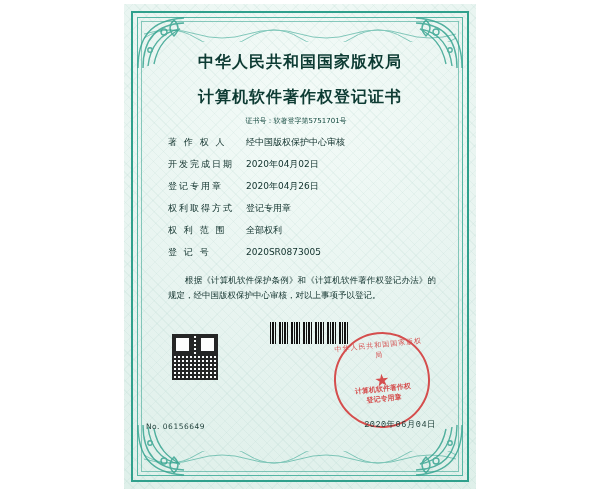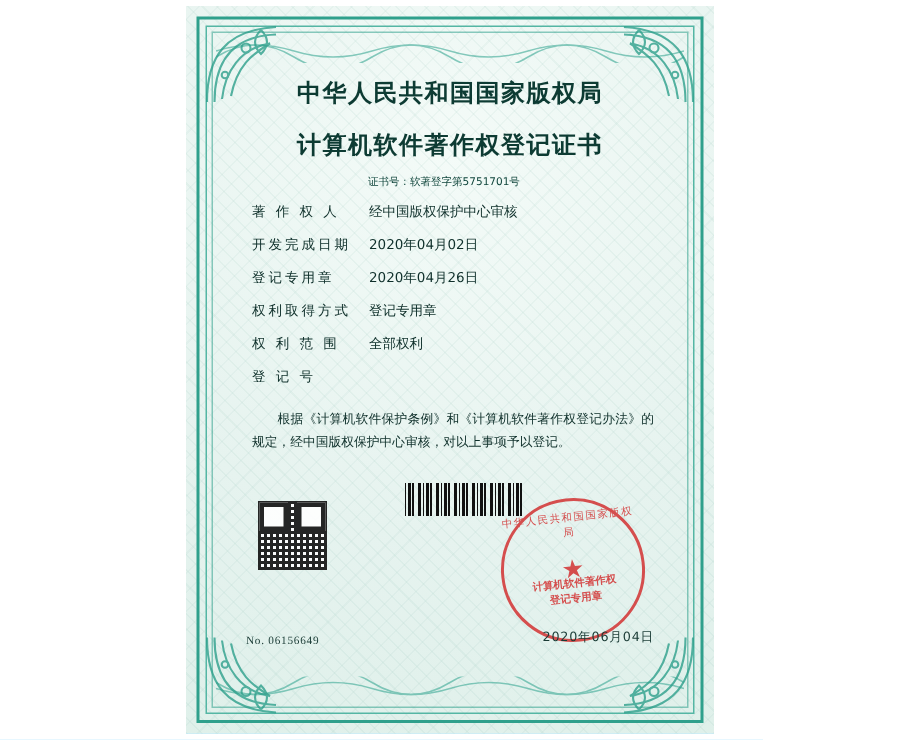--- a/index.html
+++ b/index.html
@@ -221,34 +221,34 @@
     left: 0; right: 0;
     text-align: center;
     font-size: 7px;
     font-weight: bold;
   }
   .seal .line1 { top: 50px; }
   .seal .line2 { top: 60px; }
 
   .footer-no {
     position: absolute;
-    left: 40px;
+    left: 22px;
     bottom: 58px;
     font-size: 7.5px;
     color: #1a3b35;
     letter-spacing: .5px;
-    font-family: Liberation Serif, serif;
   }
   .footer-date {
     position: absolute;
     right: 40px;
     bottom: 58px;
     font-size: 8.5px;
     color: #1a3b35;
     letter-spacing: .5px;
+    font-family: Liberation Mono, monospace;
   }
 </style>
 </head>
 <body>
 
 <div class="page">
   <div class="cert">
     <div class="cert-bg"></div>
     <div class="cert-texture"></div>
 
@@ -345,20 +345,21 @@
         <div class="row">
           <div class="label">权利取得方式</div>
           <div class="value">登记专用章</div>
         </div>
         <div class="row">
           <div class="label">权 利 范 围</div>
           <div class="value">全部权利</div>
         </div>
         <div class="row">
           <div class="label">登 记 号</div>
+          <div class="value">2020SR0873005</div>
         </div>
       </div>
 
       <div class="statement">根据《计算机软件保护条例》和《计算机软件著作权登记办法》的规定，经中国版权保护中心审核，对以上事项予以登记。</div>
     </div>
 
     <div class="barcode"></div>
     <div class="qr"></div>
 
     <div class="seal">

